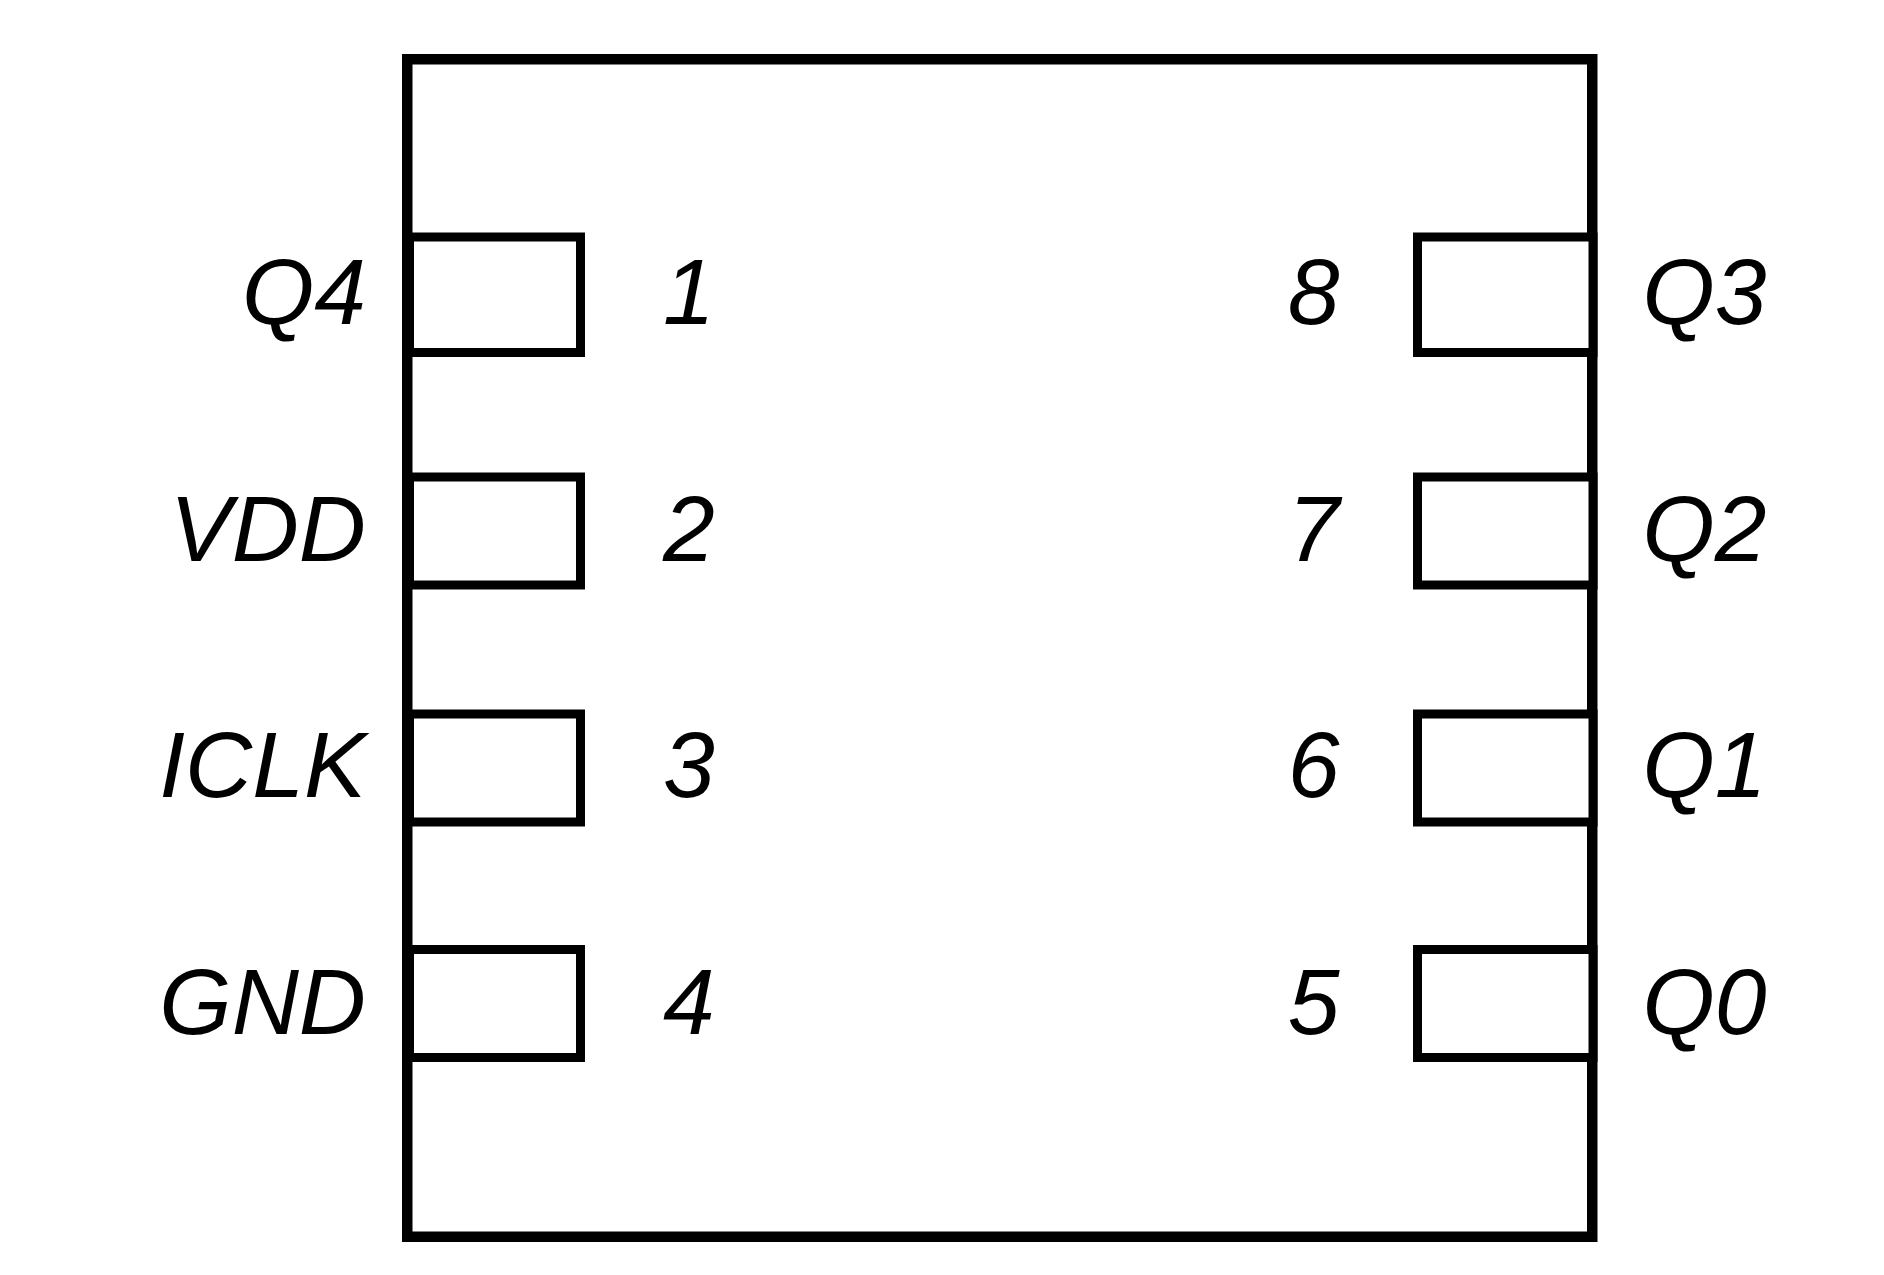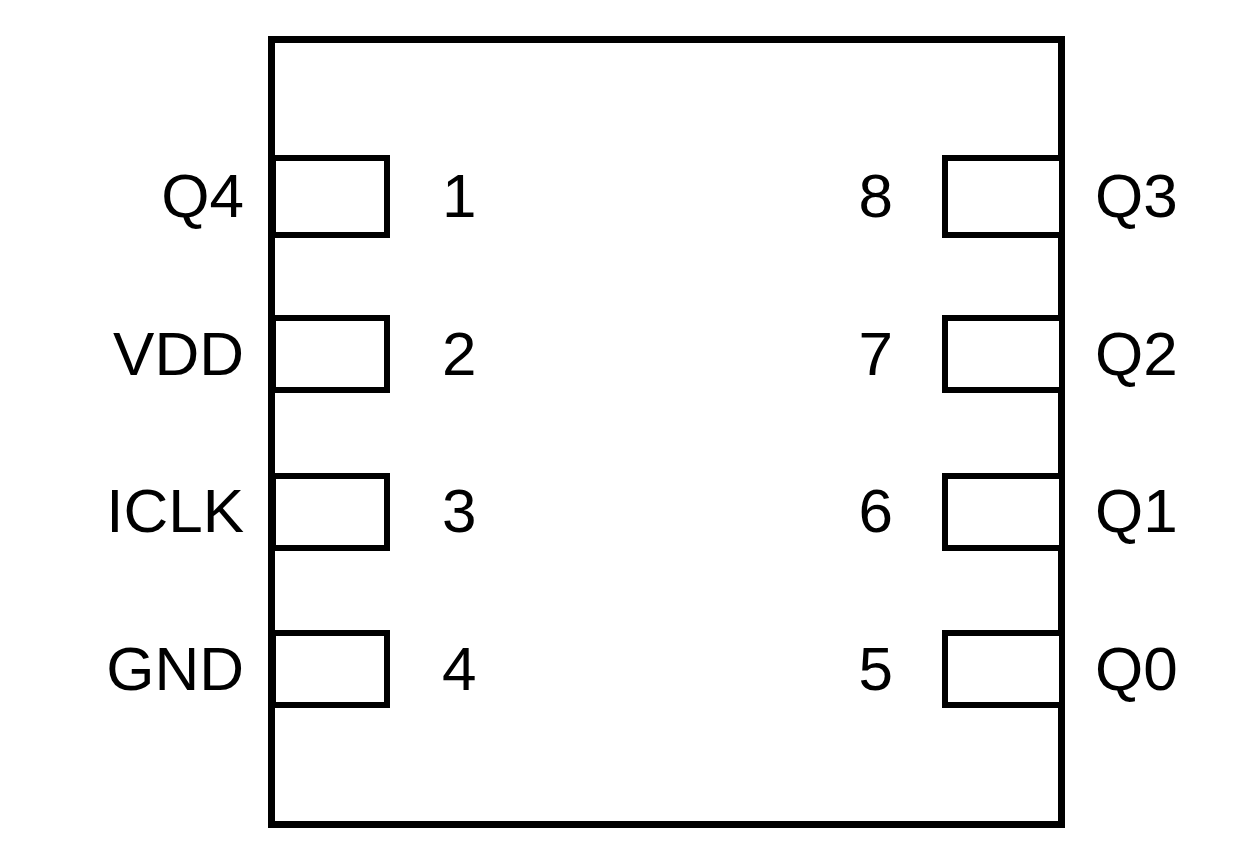--- a/index.html
+++ b/index.html
@@ -10,20 +10,21 @@
   }
   body {
     font-family: "Liberation Sans", sans-serif;
   }
   #canvas {
     position: relative;
     width: 1256px;
     height: 850px;
     background: #ffffff;
     overflow: hidden;
+    font-style: italic;
   }
   #pinout-svg {
     position: absolute;
     left: 0;
     top: 0;
     width: 1256px;
     height: 850px;
     display: block;
   }
   .ic-body {

